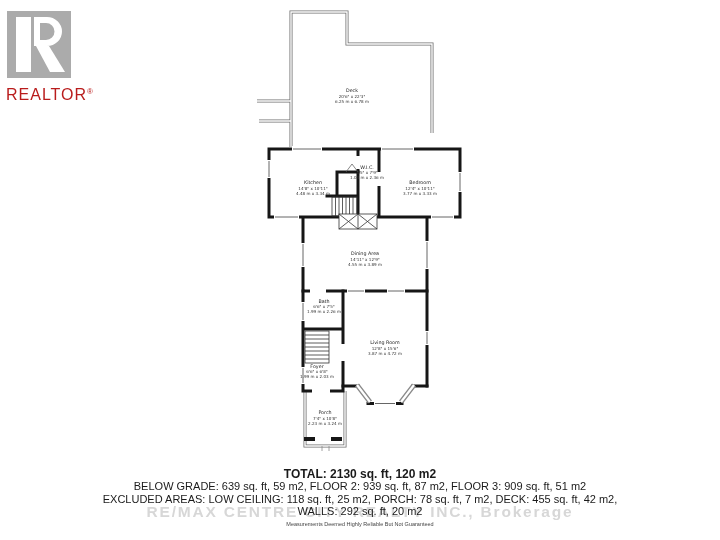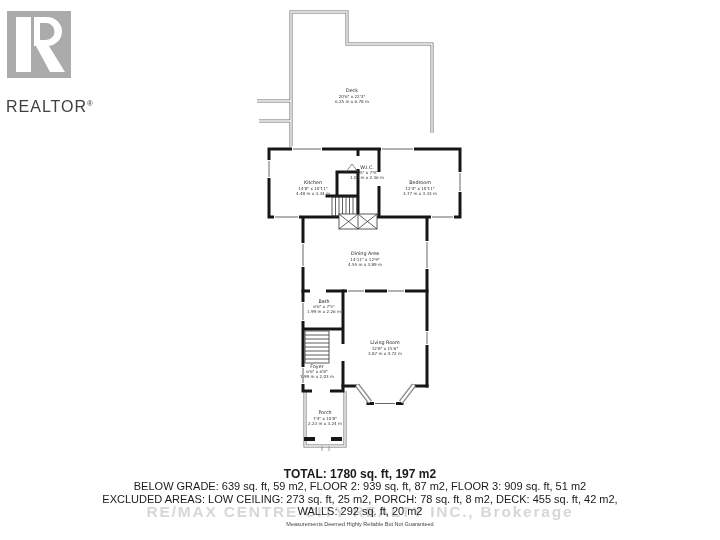--- a/index.html
+++ b/index.html
@@ -2,21 +2,21 @@
 <html><head>
 <meta charset="utf-8">
 <style>
   html,body{margin:0;padding:0;}
   body{
     width:720px;height:540px;position:relative;background:#ffffff;overflow:hidden;
     font-family:"Liberation Sans", sans-serif;
   }
   .logo-wrap{position:absolute;left:6px;top:10px;width:90px;}
   .logo-text{
-    color:#404040;font-size:16px;letter-spacing:1px;margin-top:14px;
+    color:#b91c1c;font-size:16px;letter-spacing:1px;margin-top:2px;
     font-family:"Liberation Sans", sans-serif;
   }
   .logo-text sup{font-size:8px;}
   svg text{font-family:"DejaVu Sans", sans-serif;}
   .rname{font-size:4.8px;fill:#222;text-anchor:middle;}
   .rdim{font-size:4.1px;fill:#333;text-anchor:middle;}
   .summary{
     position:absolute;left:0;top:468px;width:720px;text-align:center;
     color:#1a1a1a;z-index:2;line-height:12.4px;font-size:11px;
   }
@@ -177,18 +177,18 @@
   <g>
     <text class="rname" x="325" y="414">Porch</text>
     <text class="rdim" x="325" y="419.5">7'4" x 10'8"</text>
     <text class="rdim" x="325" y="424.5">2.23 m x 3.24 m</text>
   </g>
 </svg>
 
 <div class="watermark">RE/MAX CENTRE CITY REALTY INC., Brokerage</div>
 
 <div class="summary">
-  <div class="total">TOTAL: 1780 sq. ft, 197 m2</div>
+  <div class="total">TOTAL: 2130 sq. ft, 120 m2</div>
   <div>BELOW GRADE: 639 sq. ft, 59 m2, FLOOR 2: 939 sq. ft, 87 m2, FLOOR 3: 909 sq. ft, 51 m2</div>
-  <div>EXCLUDED AREAS: LOW CEILING: 273 sq. ft, 25 m2, PORCH: 78 sq. ft, 8 m2, DECK: 455 sq. ft, 42 m2,</div>
+  <div>EXCLUDED AREAS: LOW CEILING: 118 sq. ft, 25 m2, PORCH: 78 sq. ft, 7 m2, DECK: 455 sq. ft, 42 m2,</div>
   <div>WALLS: 292 sq. ft, 20 m2</div>
   <div class="disclaimer">Measurements Deemed Highly Reliable But Not Guaranteed</div>
 </div>
 
 </body></html>

